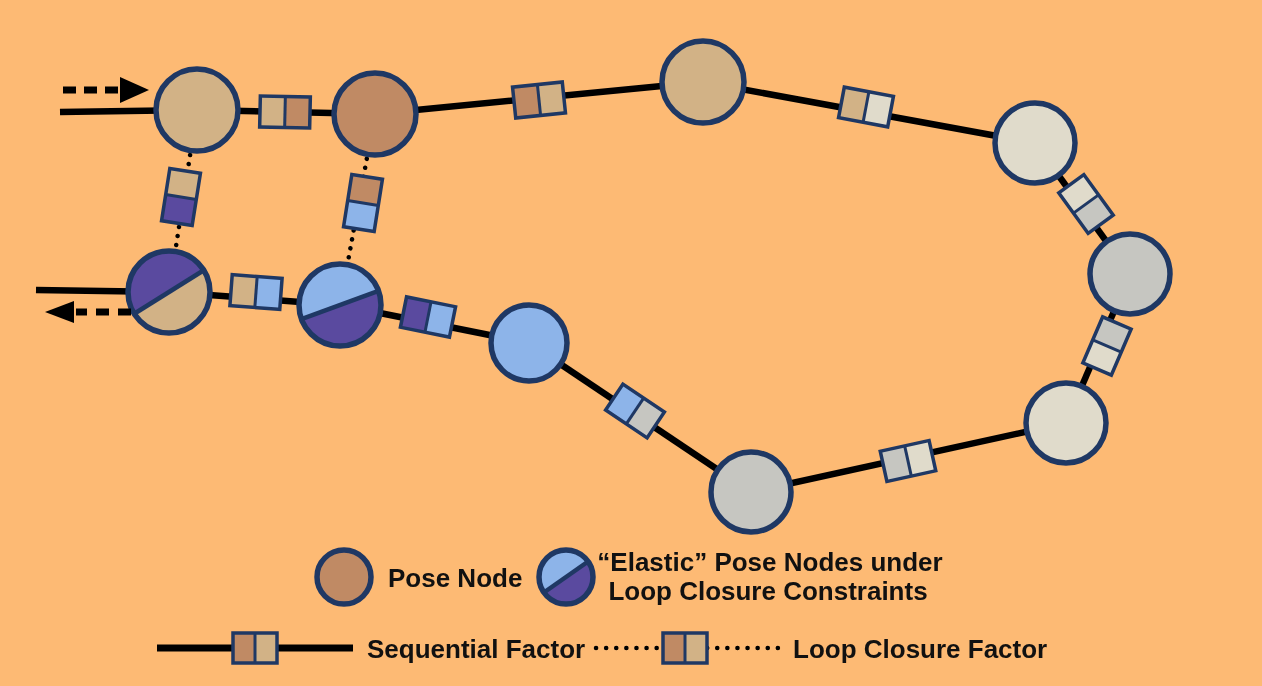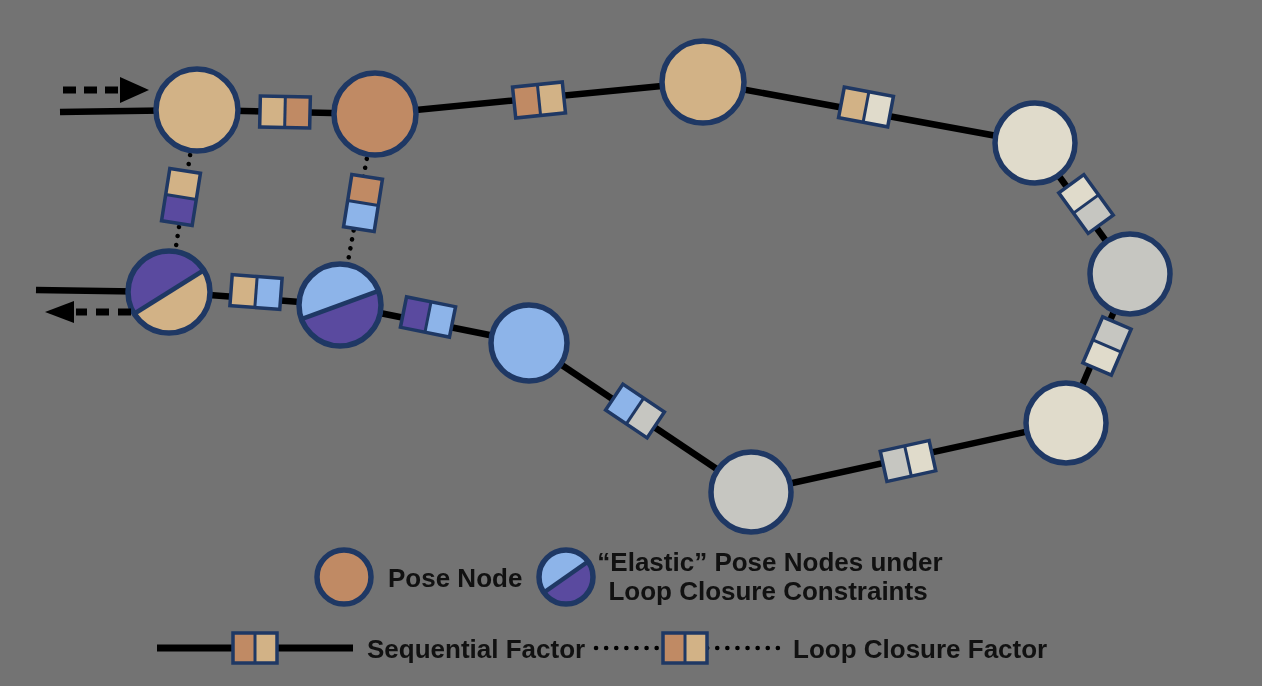--- a/index.html
+++ b/index.html
@@ -1,16 +1,16 @@
 <!DOCTYPE html>
 <html><head>
 <meta charset="utf-8">
 <style>
   html,body{margin:0;padding:0;background:#ffffff;}
-  .stage{position:relative;width:1262px;height:686px;background:#737373;overflow:hidden;
+  .stage{position:relative;width:1262px;height:686px;background:#fdba74;overflow:hidden;
          font-family:"Liberation Sans",sans-serif;}
   svg{display:block;}
   .lbl{font-family:"Liberation Sans",sans-serif;font-weight:bold;font-size:26px;fill:#111111;}
   .lbl-mid{text-anchor:middle;}
 </style>
 </head>
 <body>
 
 <div class="stage">
   <svg id="figure-svg" width="1262" height="686" viewBox="0 0 1262 686" xmlns="http://www.w3.org/2000/svg">

